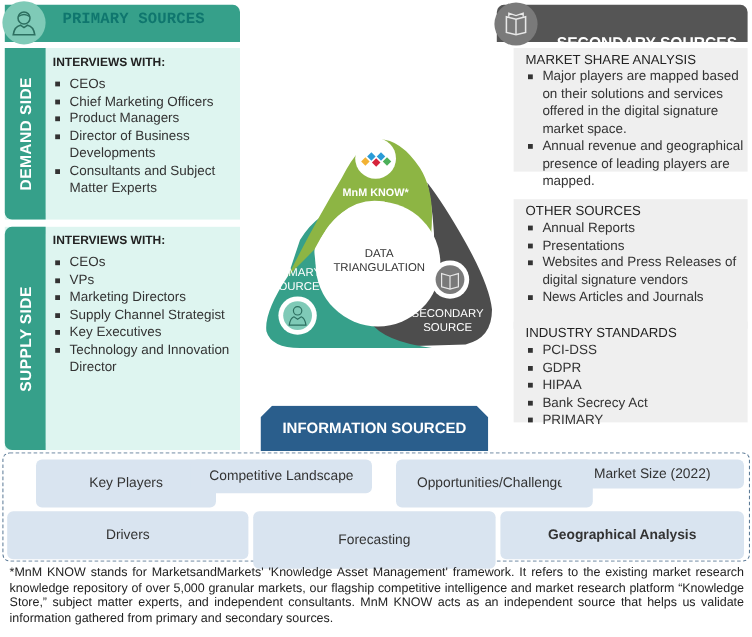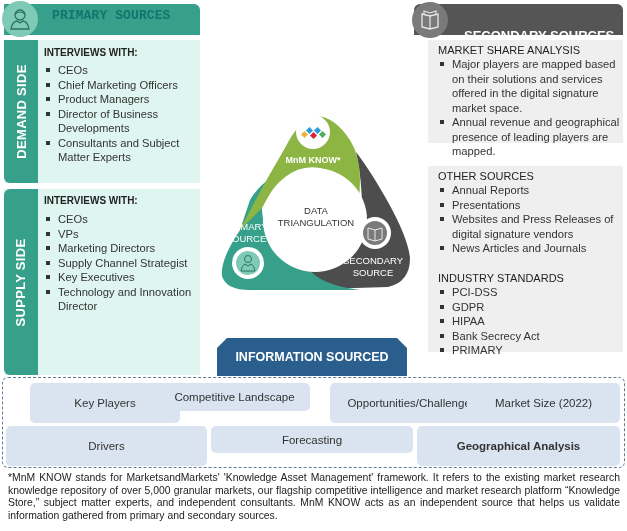--- a/index.html
+++ b/index.html
@@ -157,18 +157,18 @@
   <text x="163" y="186" text-anchor="middle" font-family="Liberation Sans, sans-serif" font-size="9.5" fill="#ffffff">SOURCE</text>
 </svg>
 
 <div class="abs info-dash"></div>
 <div class="abs info-tab">
   <span>INFORMATION SOURCED</span>
 </div>
 <div class="abs cell" style="left:6px;top:383px;width:150px;height:40px;margin-left:24px;">Key Players</div>
 <div class="abs cell" style="left:159px;top:383px;width:151px;height:28px;">Competitive Landscape</div>
 <div class="abs cell" style="left:330px;top:383px;width:164px;height:40px;">Opportunities/Challenges</div>
-<div class="abs cell" style="left:467px;top:383px;width:153px;height:40px;">Market Size (2022)</div>
+<div class="abs cell" style="left:467px;top:383px;width:153px;height:24px;">Market Size (2022)</div>
 <div class="abs cell" style="left:6px;top:426px;width:201px;height:40px;">Drivers</div>
-<div class="abs cell" style="left:211px;top:426px;width:202px;height:27px;">Forecasting</div>
+<div class="abs cell" style="left:211px;top:426px;width:202px;height:48px;">Forecasting</div>
 <div class="abs cell" style="left:417px;top:426px;width:203px;height:40px;font-weight:bold;">Geographical Analysis</div>
 
 <div class="abs footnote">*MnM KNOW stands for MarketsandMarkets' 'Knowledge Asset Management' framework. It refers to the existing market research knowledge repository of over 5,000 granular markets, our flagship competitive intelligence and market research platform “Knowledge Store,” subject matter experts, and independent consultants. MnM KNOW acts as an independent source that helps us validate information gathered from primary and secondary sources.</div>
 
 </body></html>

